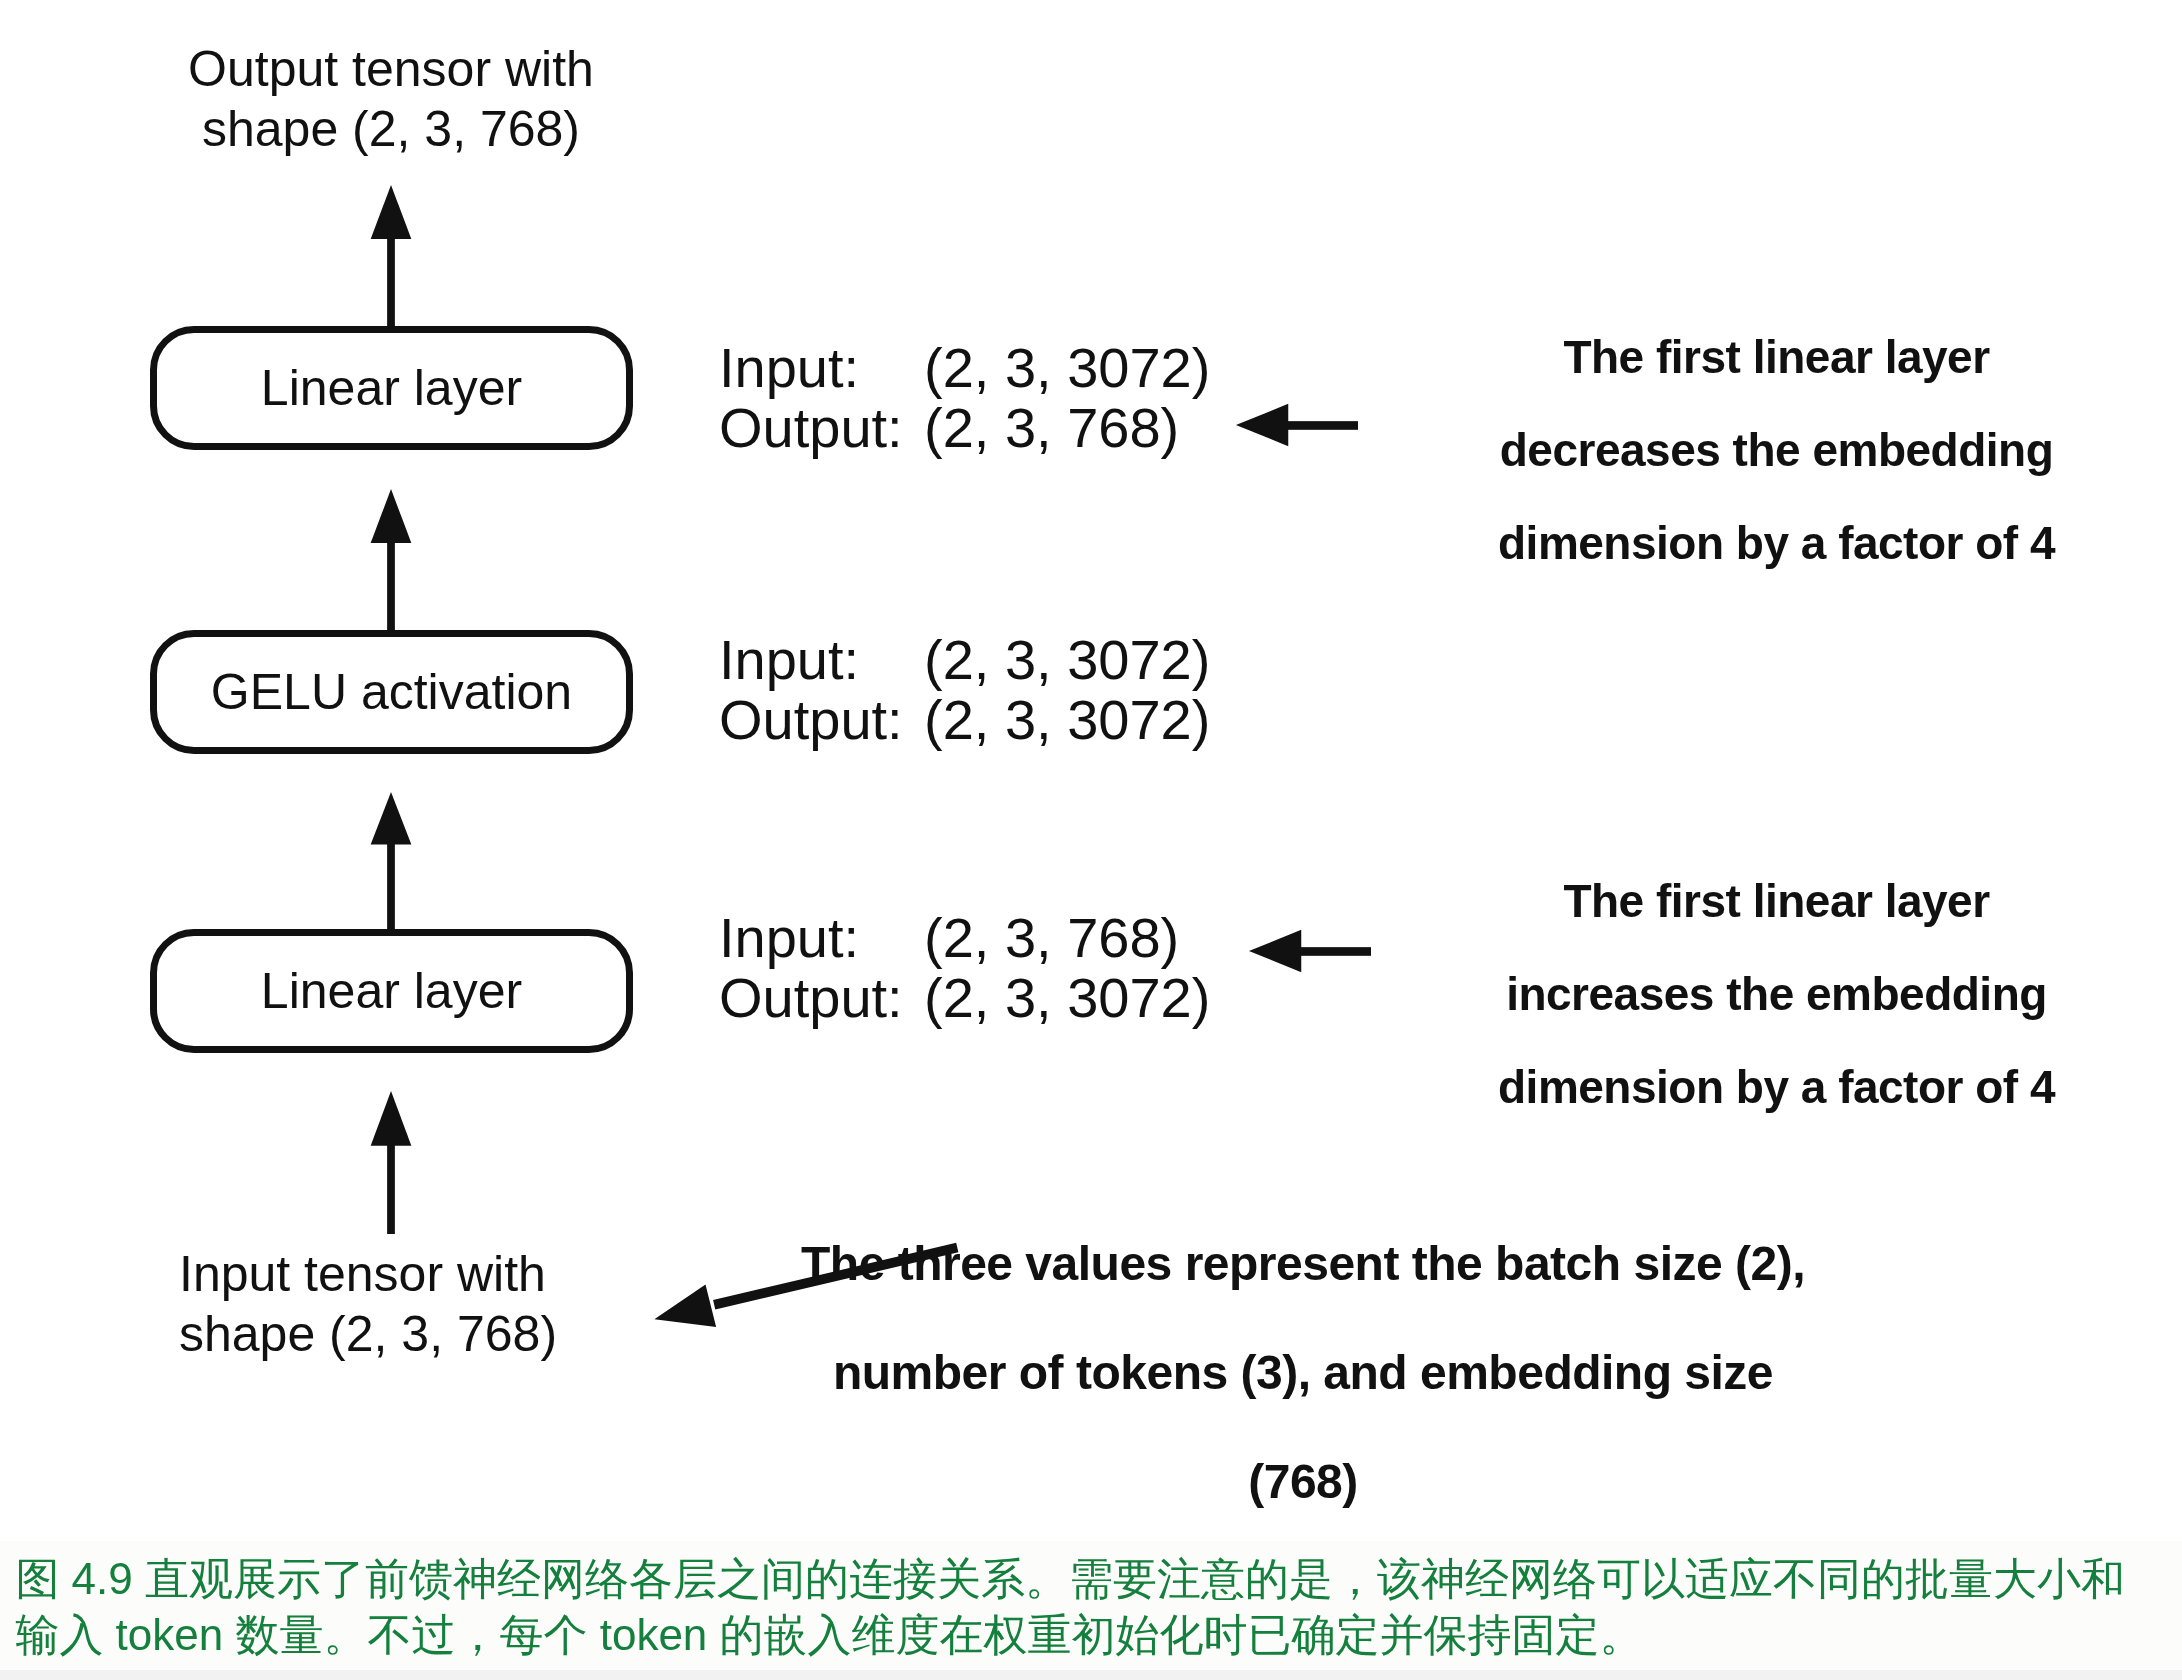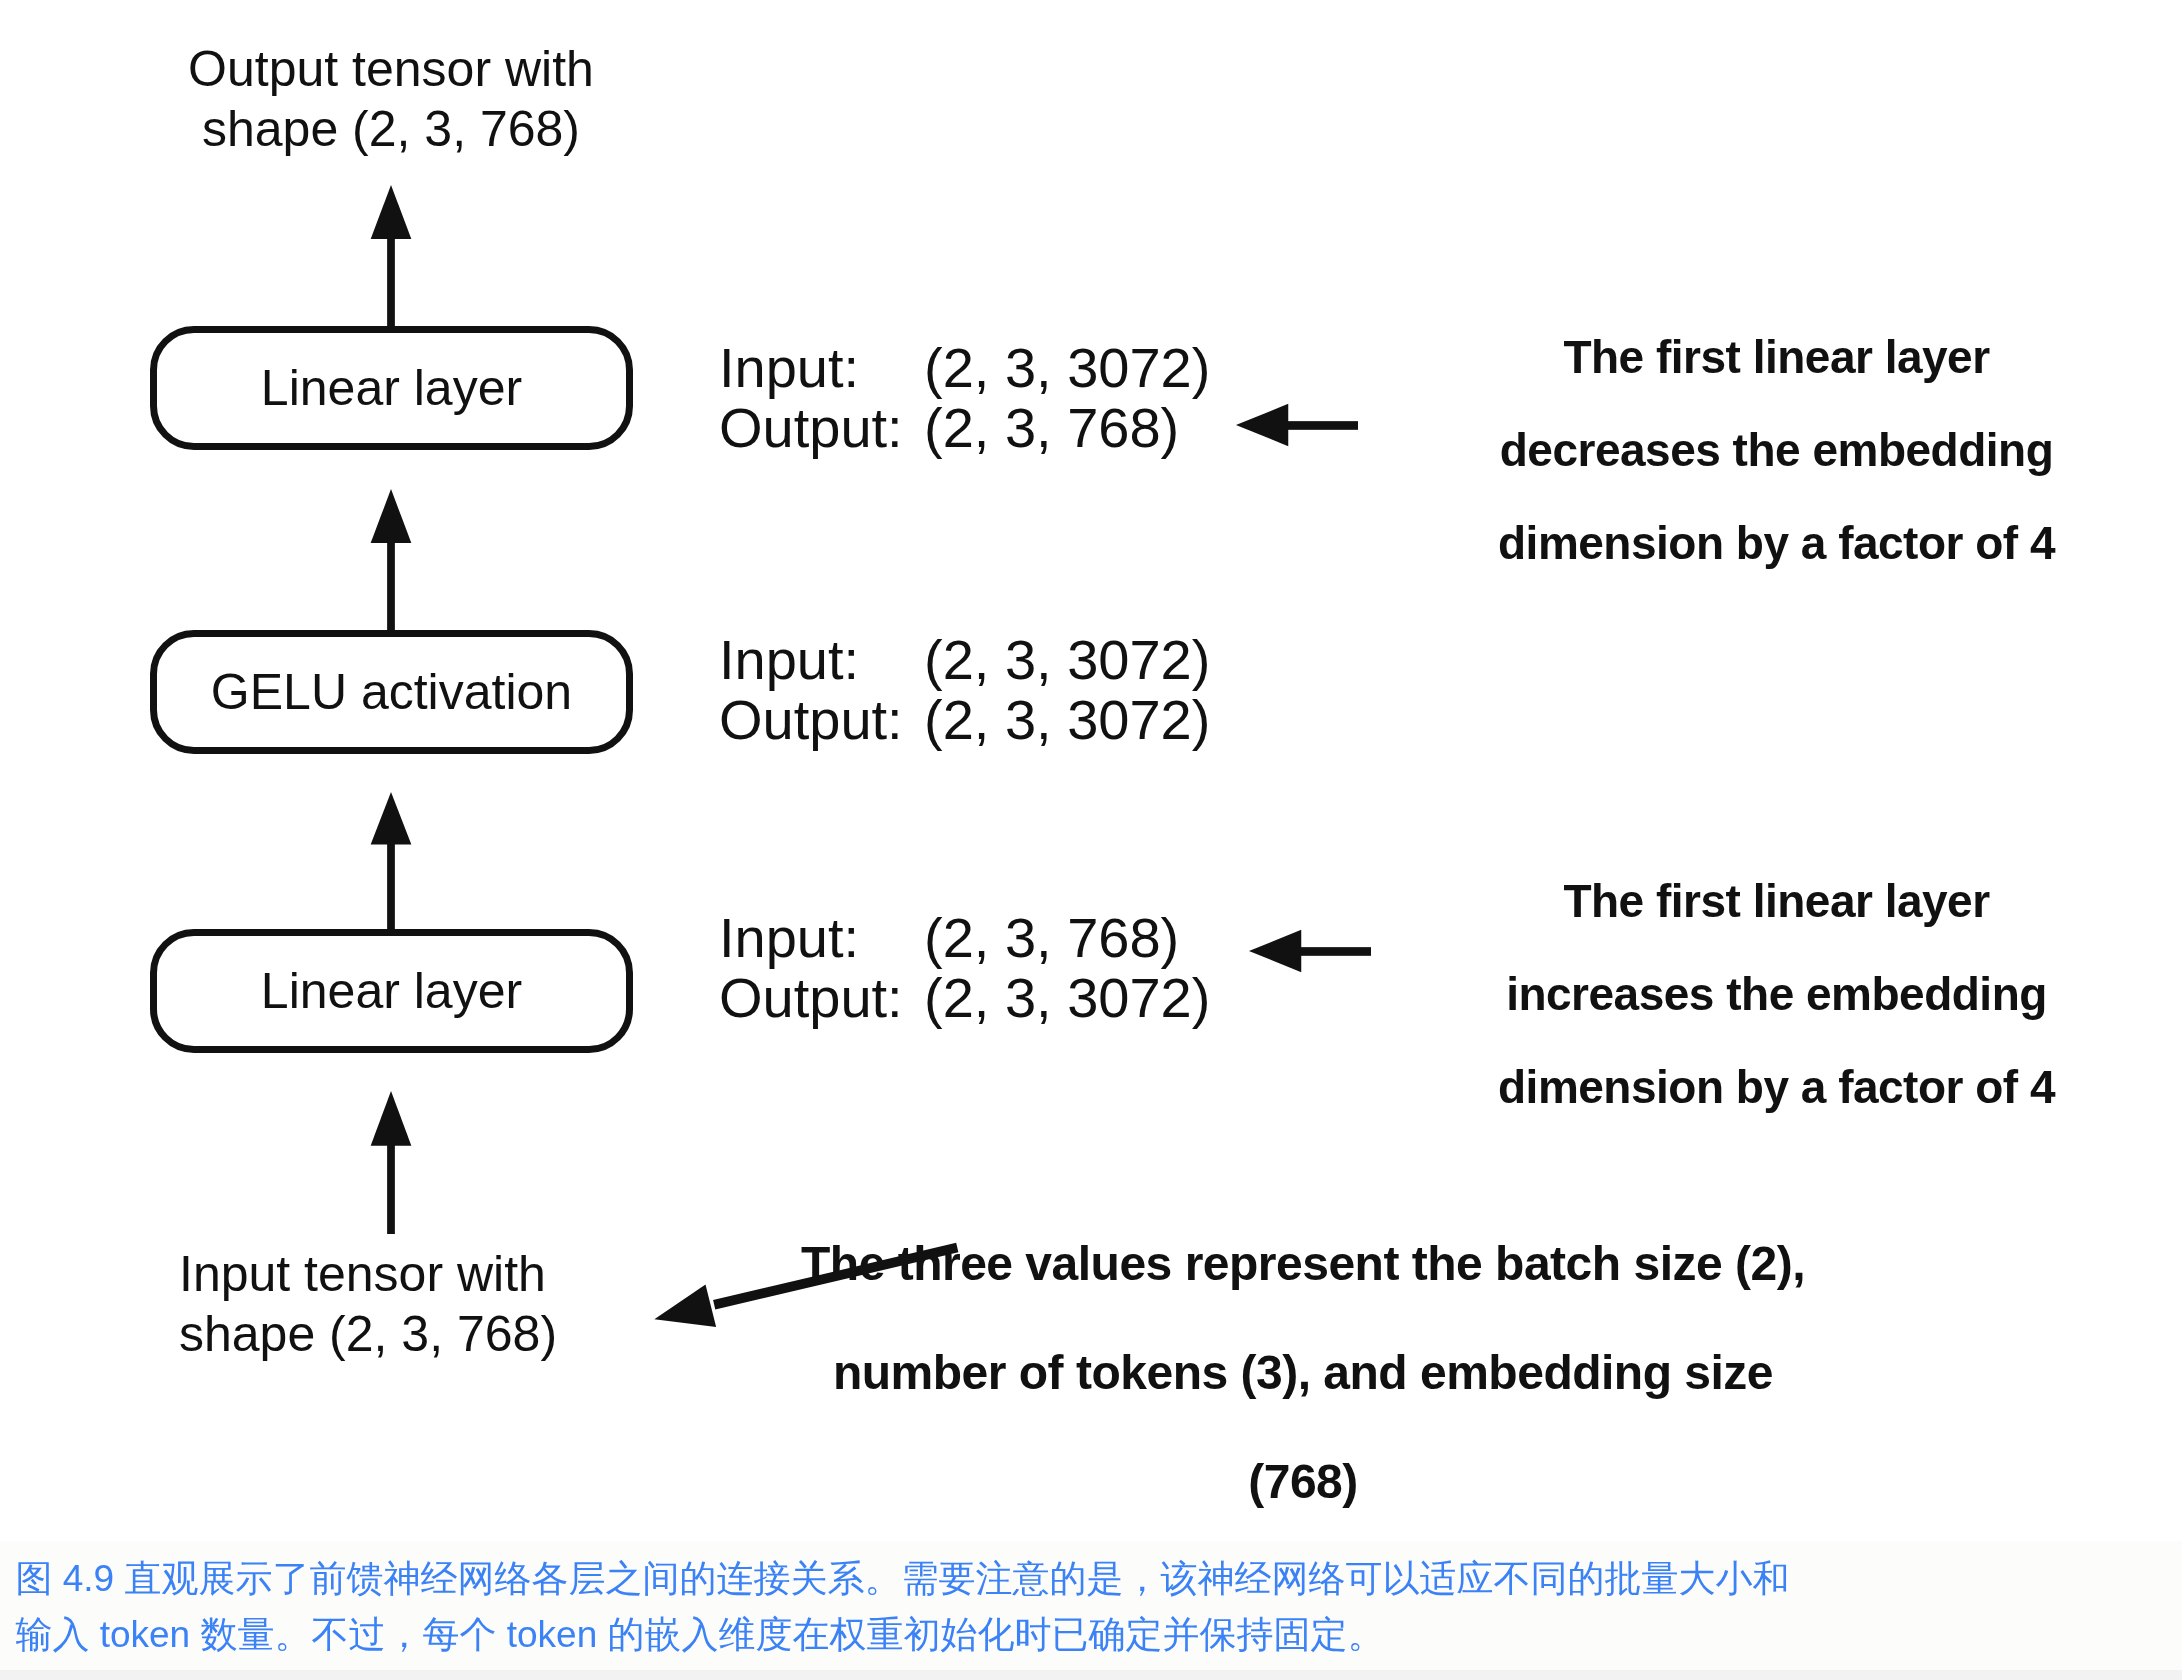--- a/index.html
+++ b/index.html
@@ -60,22 +60,22 @@
   .ann-right{left:1400px;width:753px;line-height:93px;}
   .ann-1{top:311px;}
   .ann-2{top:855px;}
   .ann-bottom{left:714px;top:1209px;width:1178px;line-height:109px;font-size:48px;}
   
   .diag-arrow{position:absolute;left:637px;top:1234px;width:328px;height:97px;}
   .diag-arrow svg{display:block;width:100%;height:100%;}
   
   .caption{
     position:absolute;left:15.4px;top:1551px;right:15.4px;
-    font-size:37px;line-height:56px;
-    color:#3b82f6;
+    font-size:44px;line-height:56px;
+    color:#15803d;
     background:transparent;
   }
   .caption-band{
     position:absolute;left:0;right:0;top:1541px;bottom:0;
     background:#fcfcfb;
   }
   .bottom-strip{
     position:absolute;left:0;right:0;bottom:0;height:9.7px;
     background:#f2f2f2;
   }

